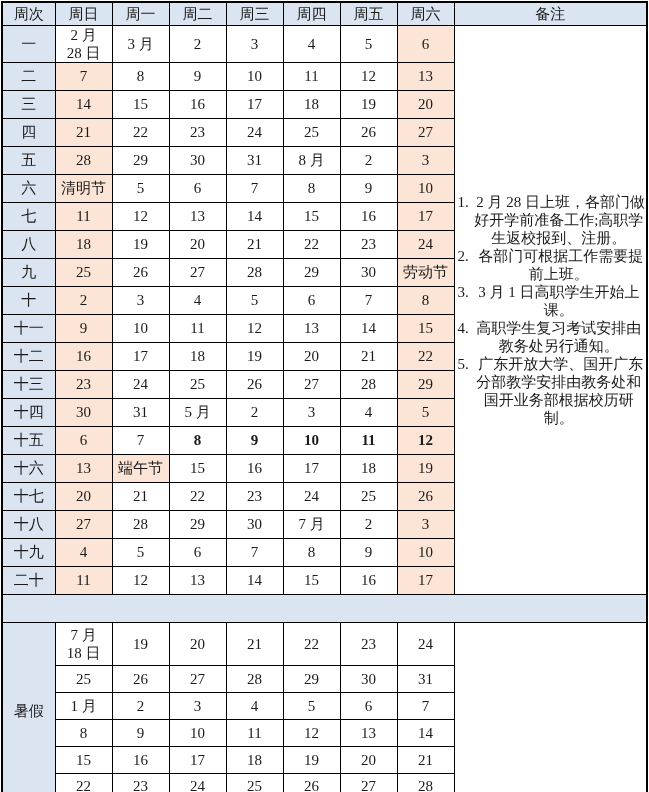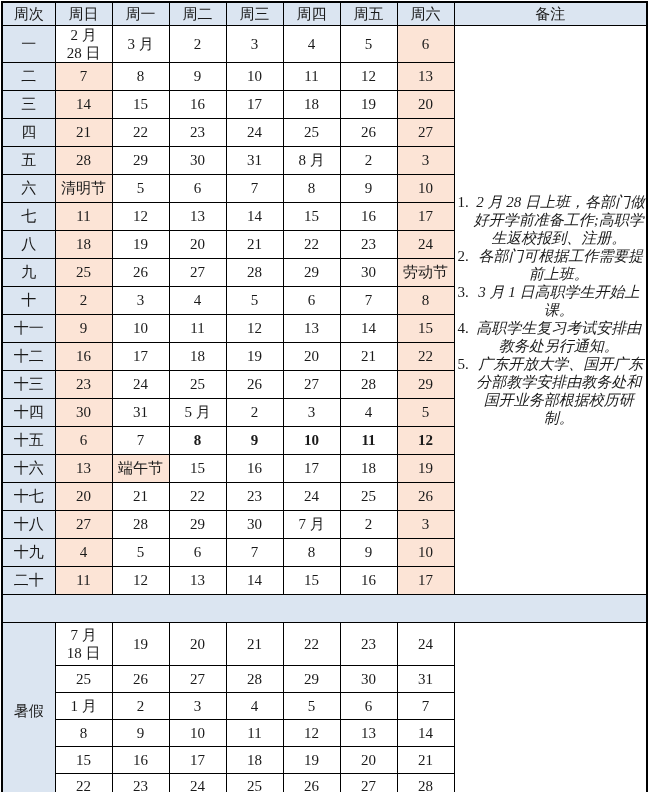--- a/index.html
+++ b/index.html
@@ -63,21 +63,20 @@
   .remark {
     display: flex;
     align-items: flex-start;
   }
   .rnum {
     flex: 0 0 17px;
   }
   .rtext {
     flex: 1 1 auto;
     white-space: pre-wrap;
-    font-style: italic;
   }
   td.remarks-empty { background: #ffffff; }
 </style>
 </head>
 <body>
 
 <div class="page">
   <table class="cal">
     <colgroup>
       <col style="width:53px">

